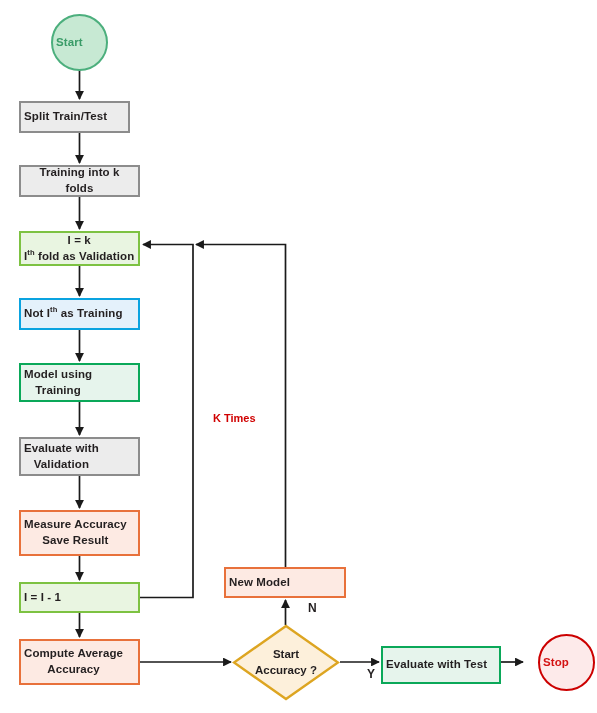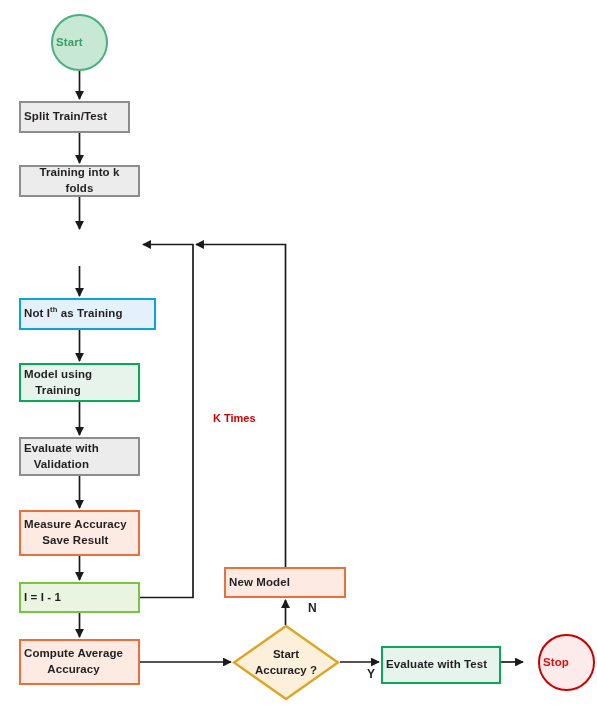--- a/index.html
+++ b/index.html
@@ -149,22 +149,28 @@
   </div>
 
   <div class="node rect" style="left:19px; top:101px; width:111px; height:32px; border-color:#8c8c8c; background:#ececec;">
     <span class="lbl">Split Train/Test</span>
   </div>
 
   <div class="node rect" style="left:19px; top:165px; width:121px; height:32px; border-color:#8c8c8c; background:#ececec;">
     <span class="lbl">Training into k folds</span>
   </div>
 
-
-  <div class="node rect" style="left:19px; top:298px; width:137px; height:32px; border-color:#0aa3e0; background:#e4f1fb;">
+  <div class="node rect" style="left:19px; top:231px; width:121px; height:35px; border-color:#7dc242; background:#e9f5e1;">
+    <span class="lbl">
+      <span>I = k</span><br>
+      <span>I</span><sup>th</sup><span> fold as Validation</span>
+    </span>
+  </div>
+
+  <div class="node rect" style="left:19px; top:298px; width:121px; height:32px; border-color:#0aa3e0; background:#e4f1fb;">
     <span class="lbl"><span>Not I</span><sup>th</sup><span> as Training</span></span>
   </div>
 
   <div class="node rect" style="left:19px; top:363px; width:121px; height:39px; border-color:#0aa859; background:#e6f4ec;">
     <span class="lbl">
       <span>Model using</span><br>
       <span>Training</span>
     </span>
   </div>
 

